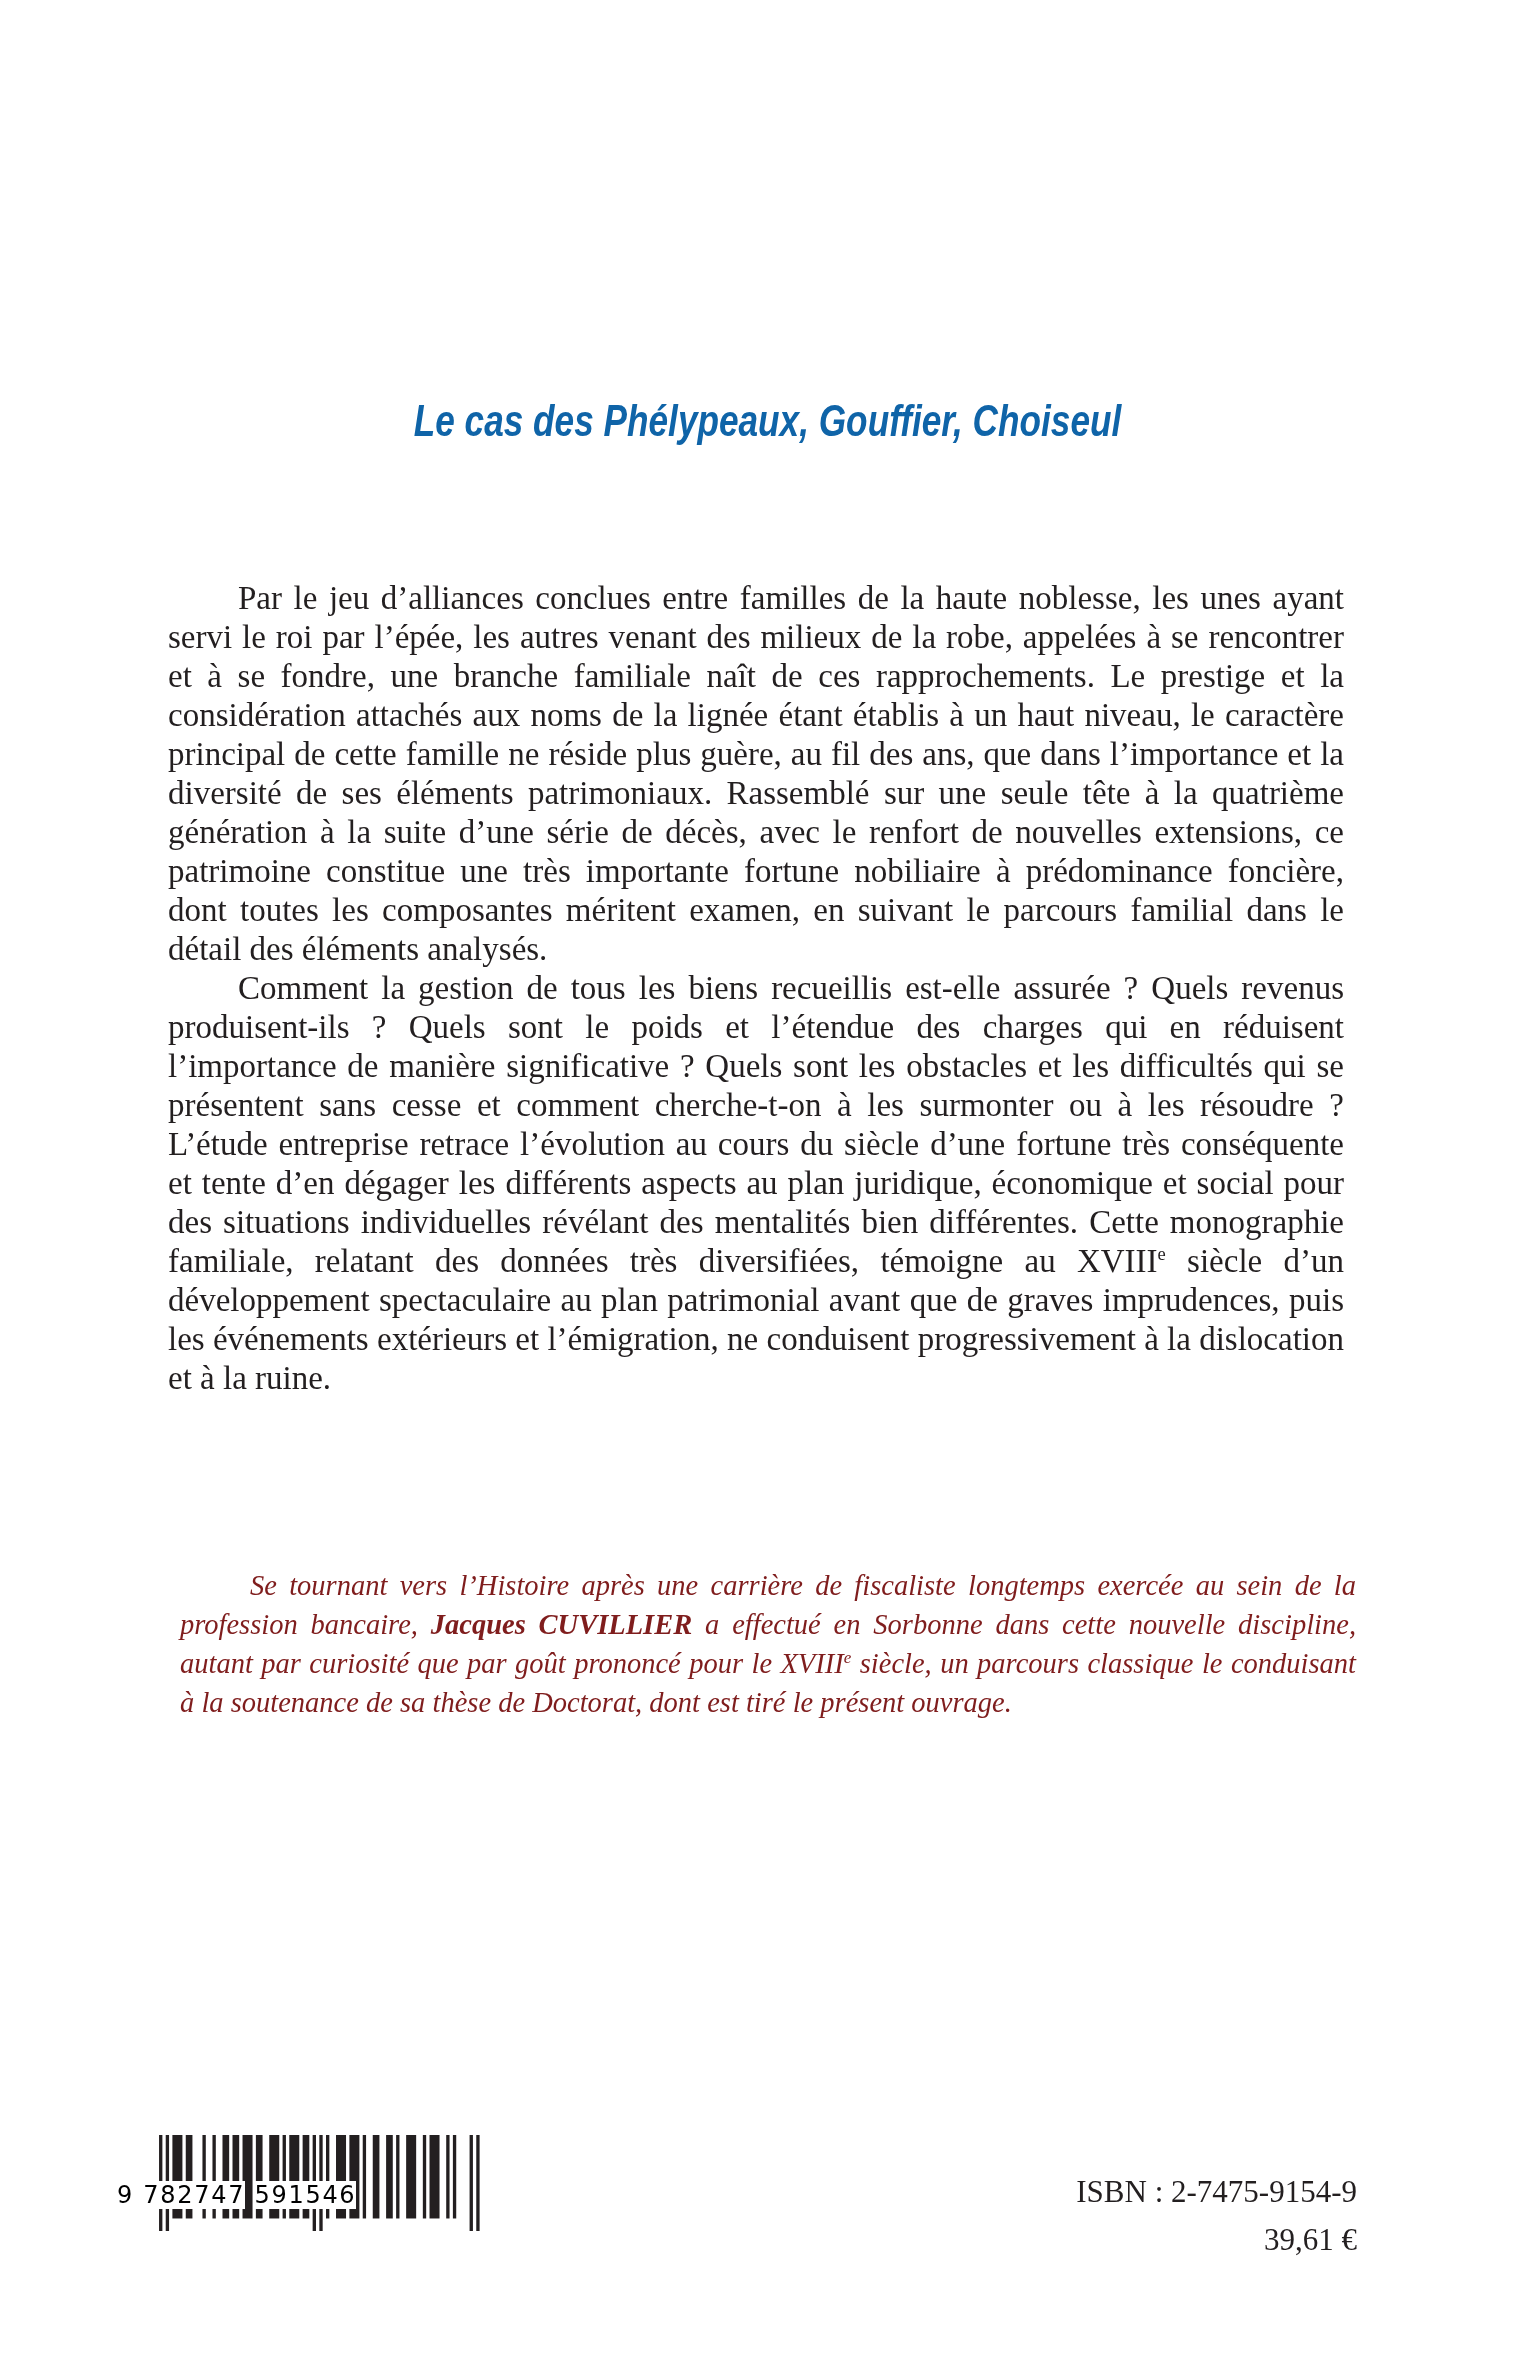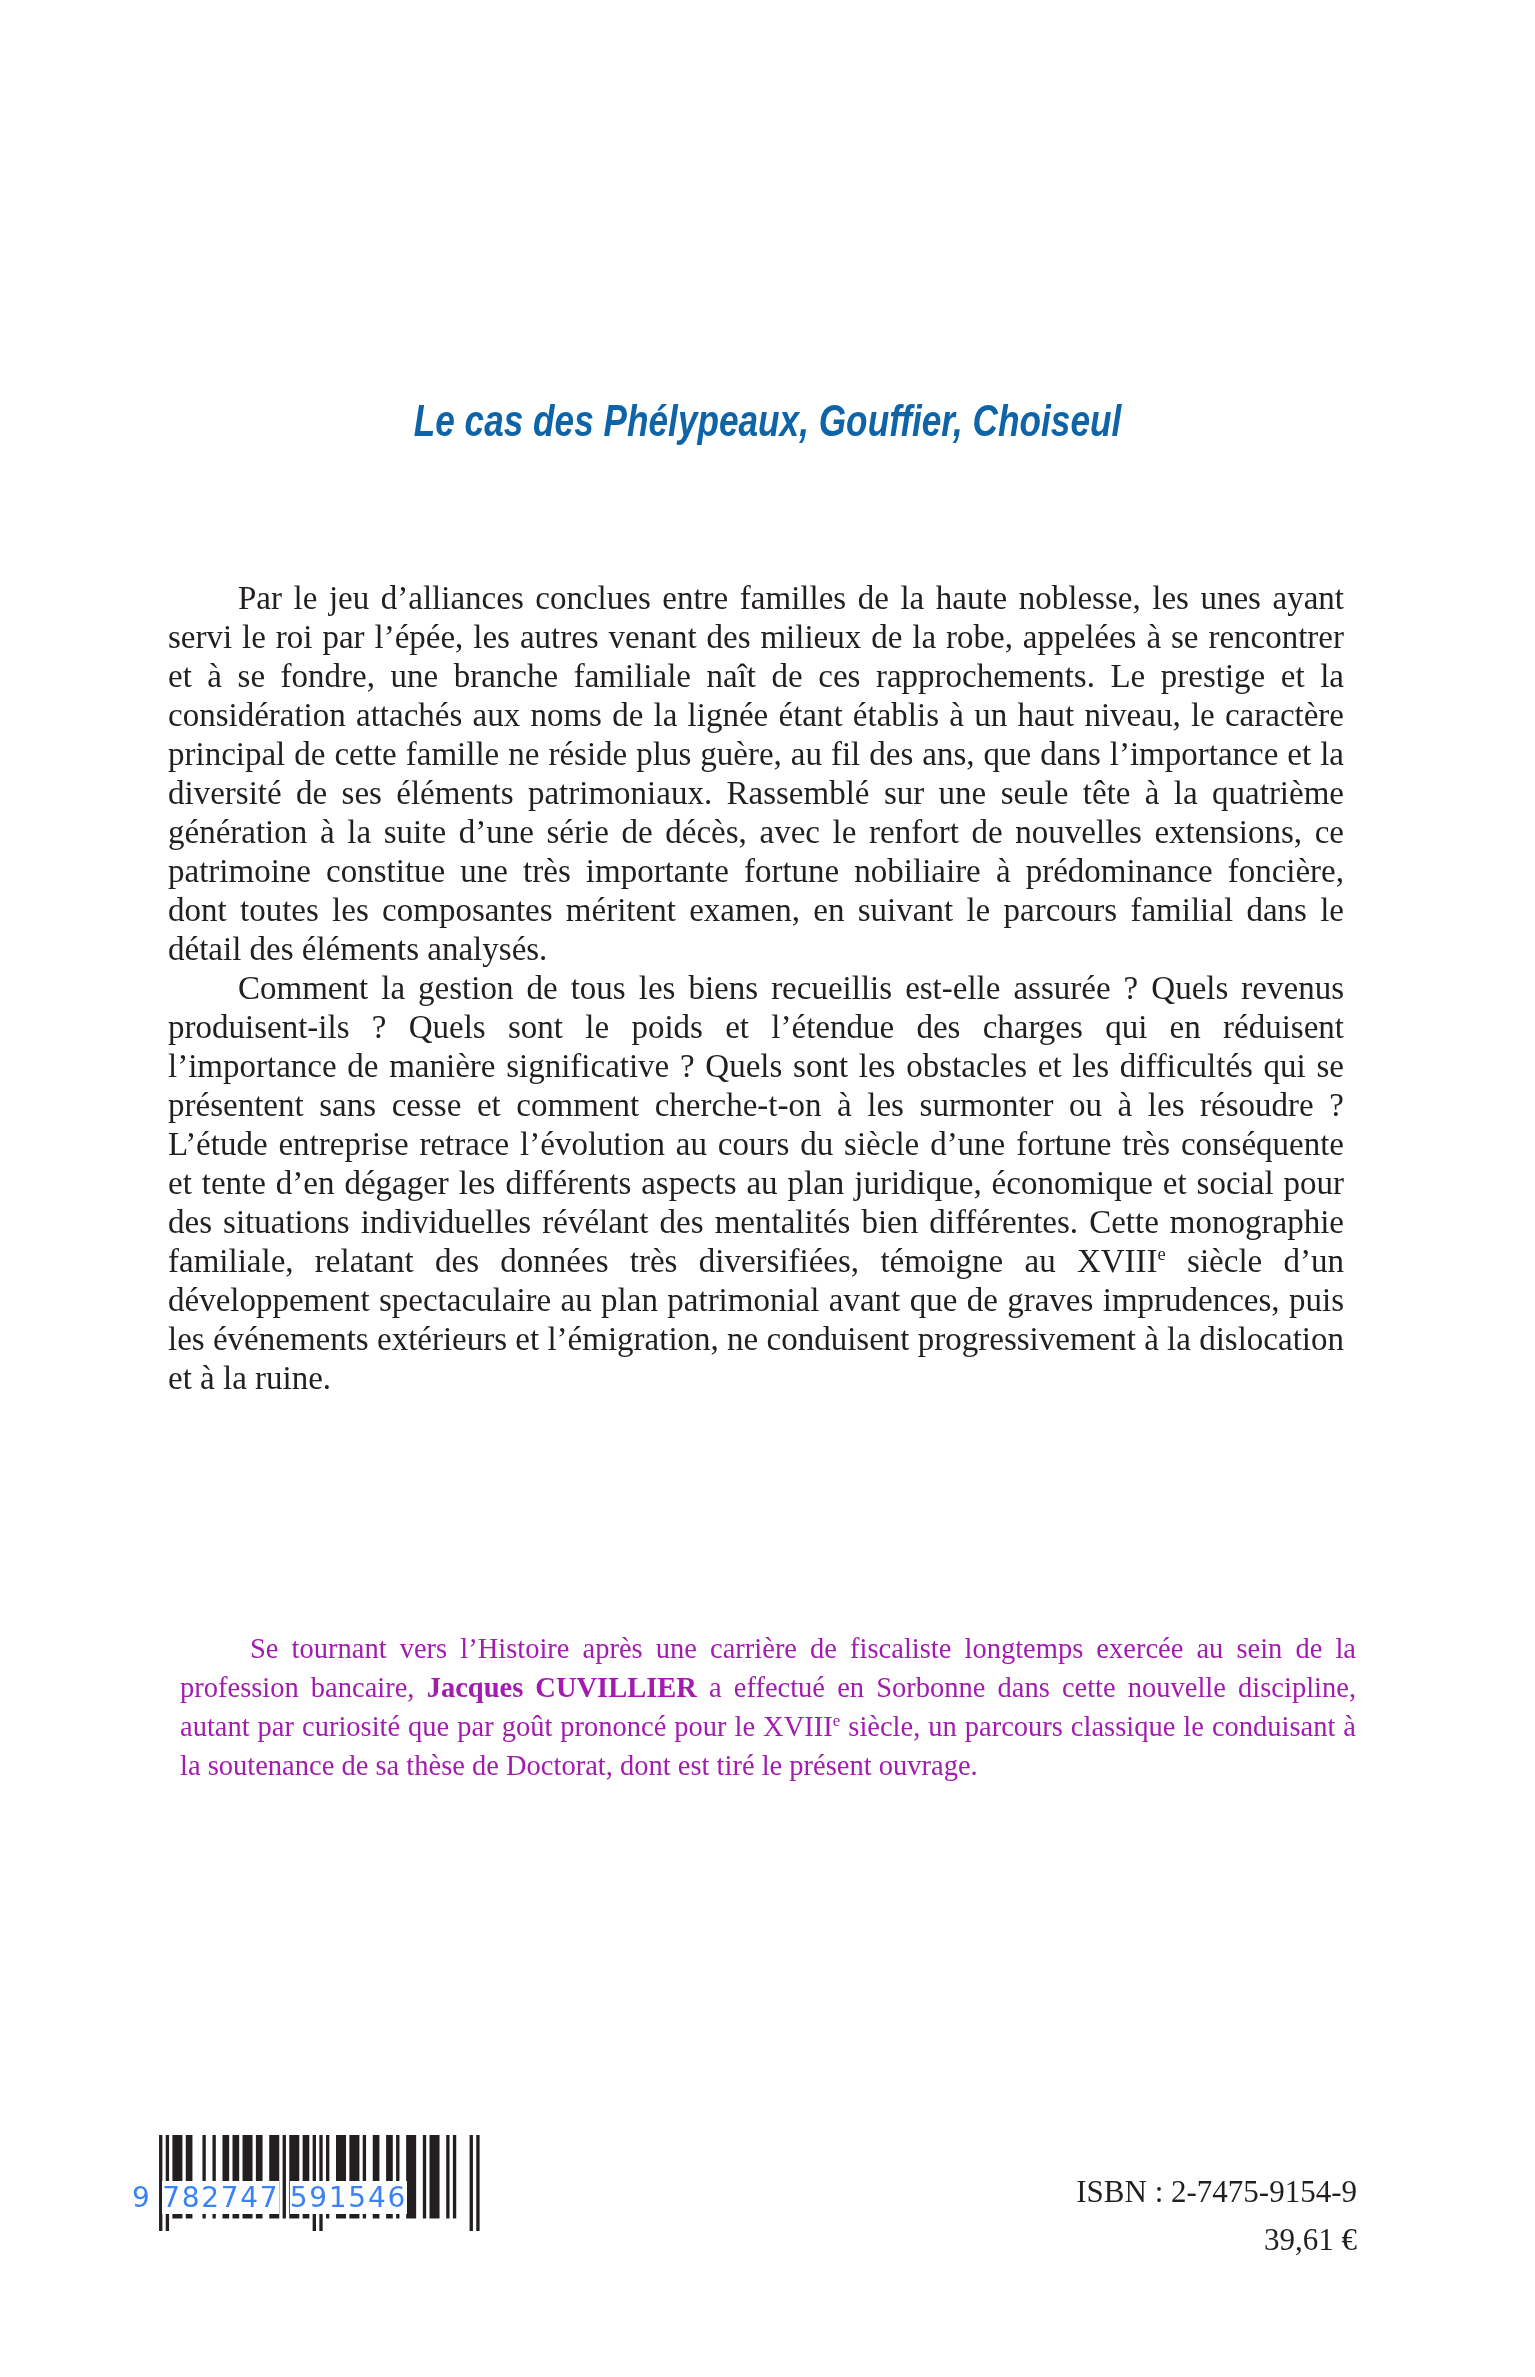--- a/index.html
+++ b/index.html
@@ -15,30 +15,30 @@
   .subtitle { position:absolute; left:0; width:1535px; top:396px; text-align:center;
     font-family:"Liberation Sans", sans-serif; font-weight:bold; font-style:italic;
     color:#0f64a8; font-size:44px; line-height:50px; transform:scaleX(0.8); transform-origin:center; white-space:nowrap; }
 
   .body-text { position:absolute; left:168px; width:1176px; top:579px;
     font-family:"Liberation Serif", serif; color:#231f20; font-size:33px; line-height:39px;
     text-align:justify; }
   .body-text p { margin:0; text-indent:70px; }
   .body-text sup { font-size:18.5px; line-height:0; vertical-align:super; }
 
-  .bio { position:absolute; left:180px; width:1176px; top:1629px;
-    font-family:"Liberation Serif", serif; color:#a21caf; font-size:28.5px; line-height:39px; text-align:justify; }
+  .bio { position:absolute; left:180px; width:1176px; top:1566px;
+    font-family:"Liberation Serif", serif; font-style:italic; color:#7f1d1d; font-size:28.5px; line-height:39px; text-align:justify; }
   .bio p { margin:0; text-indent:70px; }
   .bio b { font-weight:bold; }
   .bio sup { font-size:17px; line-height:0; vertical-align:super; }
 
   .barcode { position:absolute; left:158px; top:2135px; width:336px; height:96px; }
   .barcode svg { display:block; }
-  .barcode-digits { position:absolute; left:132px; top:2181px; width:394px;
-    font-family:"DejaVu Sans", sans-serif; font-size:28px; color:#3b82f6; letter-spacing:1.7px; white-space:nowrap; }
+  .barcode-digits { position:absolute; left:117px; top:2181px; width:394px;
+    font-family:"DejaVu Sans", sans-serif; font-size:24px; color:#000000; letter-spacing:1.7px; white-space:nowrap; }
   .barcode-digits span { background:#fff; }
 
   .isbn { position:absolute; right:178px; top:2173px; text-align:right;
     font-family:"Liberation Serif", serif; font-size:31px; color:#231f20; line-height:37px; white-space:nowrap;margin-left:32px; }
   .price { position:absolute; right:178px; top:2221px; text-align:right;
     font-family:"Liberation Serif", serif; font-size:31px; color:#231f20; line-height:37px; white-space:nowrap; }
 </style>
 </head>
 <body>
 

